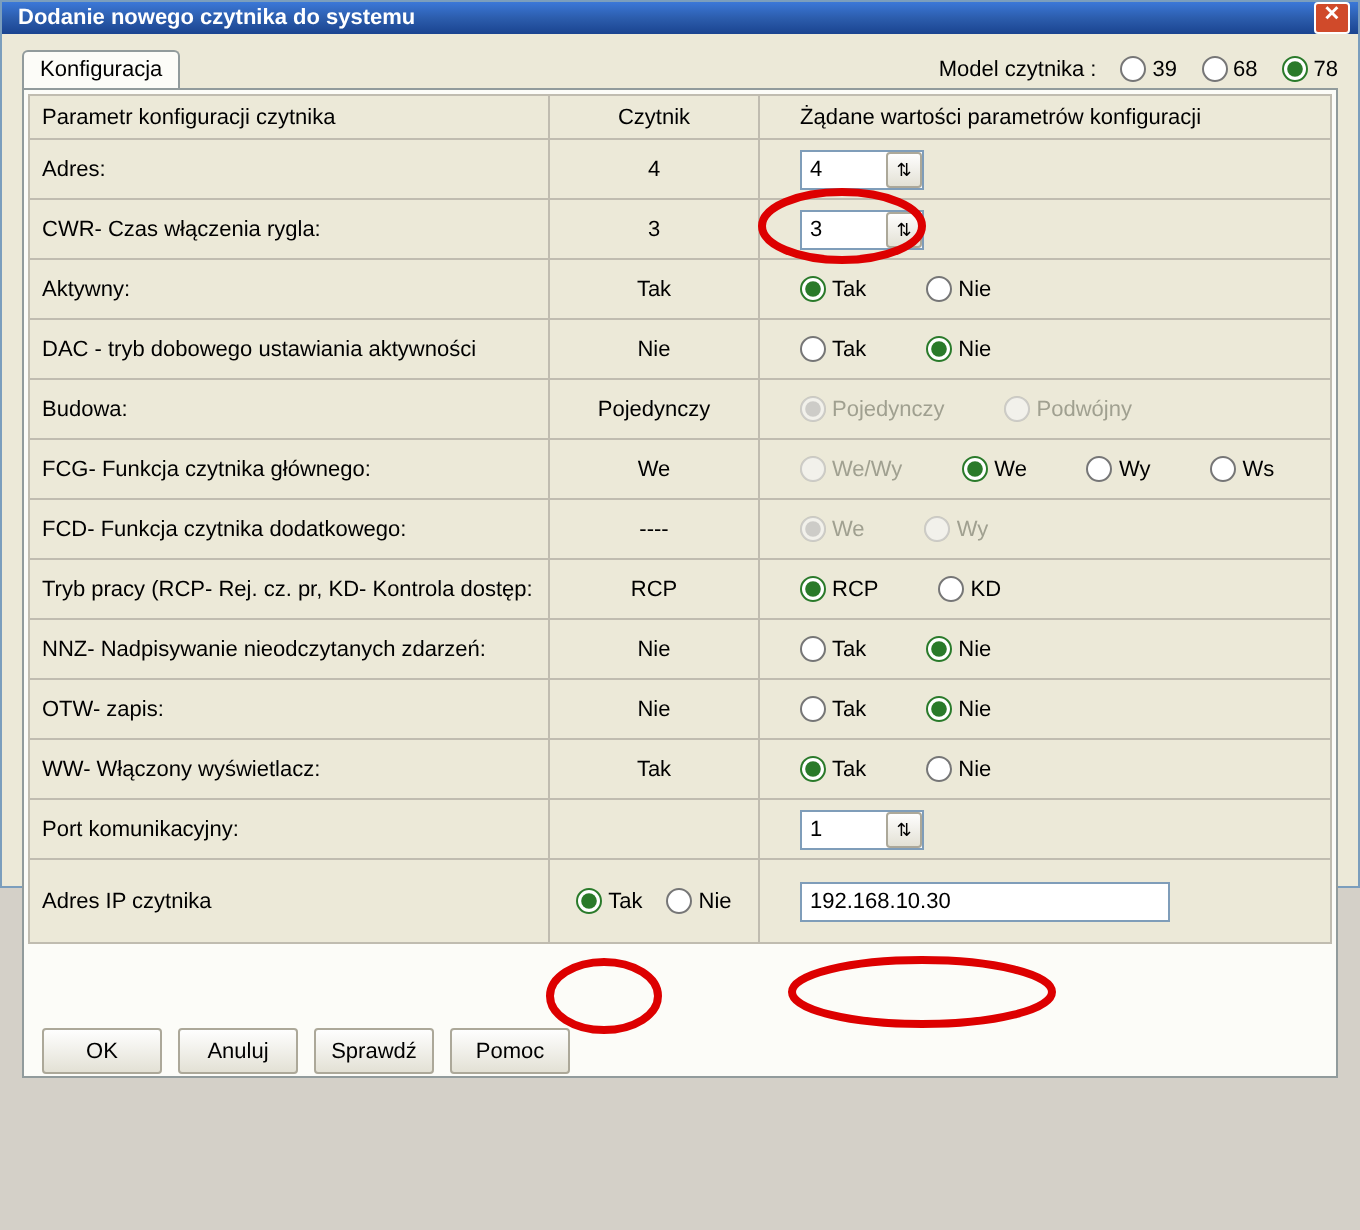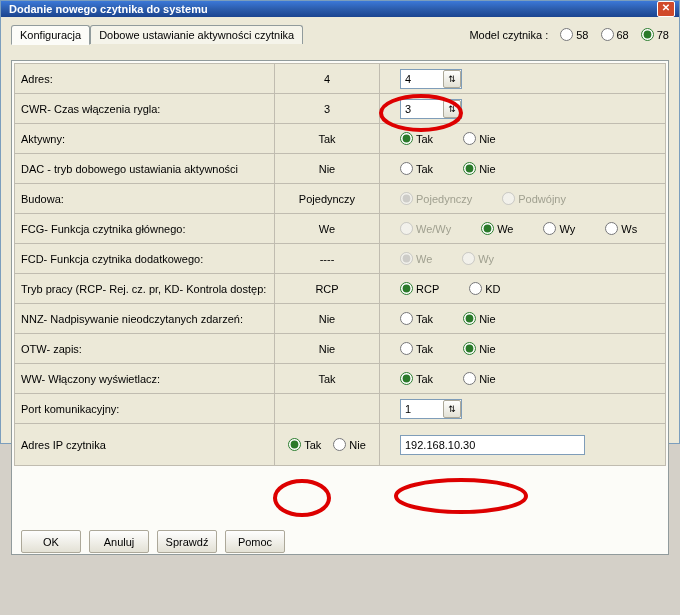--- a/index.html
+++ b/index.html
@@ -49,21 +49,21 @@
   border: 1px solid #7f9db9;
   background: #fff;
   padding: 0 4px;
   font-family: inherit;
   font-size: 11px;
 }
 .name-input { width: 120px; }
 .time-value { font-weight: bold; font-size: 13px; }
 .check { display: inline-flex; align-items: center; gap: 4px; }
 .check input { accent-color: #2a7a2a; }
-.row2 { display: flex; align-items: center; margin-bottom: 16px; position: relative; }
+.row2 { display: flex; align-items: center; margin-bottom: 0; position: relative; }
 .tabs-holder { display: flex; align-items: flex-end; }
 .tab {
   border: 1px solid #919b9c;
   border-bottom: none;
   padding: 3px 8px;
   background: #f5f4ea;
   font-size: 11px;
   cursor: pointer;
   margin-right: 0px;
   border-top-left-radius: 3px;
@@ -145,42 +145,46 @@
   <div class="titlebar">
     <span class="title">Dodanie nowego czytnika do systemu</span>
     <span class="close-btn">✕</span>
   </div>
   <div class="body-area">
 
 
     <div class="row2">
       <div class="tabs-holder">
         <div class="tab active">Konfiguracja</div>
-        <div class="tab">Dobowe ustawianie aktywności czytnika</div>
       </div>
       <div class="model-area">
         <span>Model czytnika :</span>
         <label class="radio-wrap">
             <input type="radio" name="model" style="">
-            <span>58</span>
+            <span>39</span>
           </label>
         <label class="radio-wrap">
             <input type="radio" name="model" style="">
             <span>68</span>
           </label>
         <label class="radio-wrap">
             <input type="radio" name="model" checked="" style="">
             <span>78</span>
           </label>
       </div>
     </div>
 
     <div class="tab-content">
       <table class="grid-table">
         <tbody>
+            <tr>
+          <th class="col1">Parametr konfiguracji czytnika</th>
+          <th class="col2">Czytnik</th>
+          <th class="col3">Żądane wartości parametrów konfiguracji</th>
+        </tr>
 
         <tr>
           <td class="col1">Adres:</td>
           <td class="col2">4</td>
           <td class="col3">
             <span class="spin-wrap">
               <input value="4" style="">
               <span class="spin-btn">⇅</span>
             </span>
           </td>

